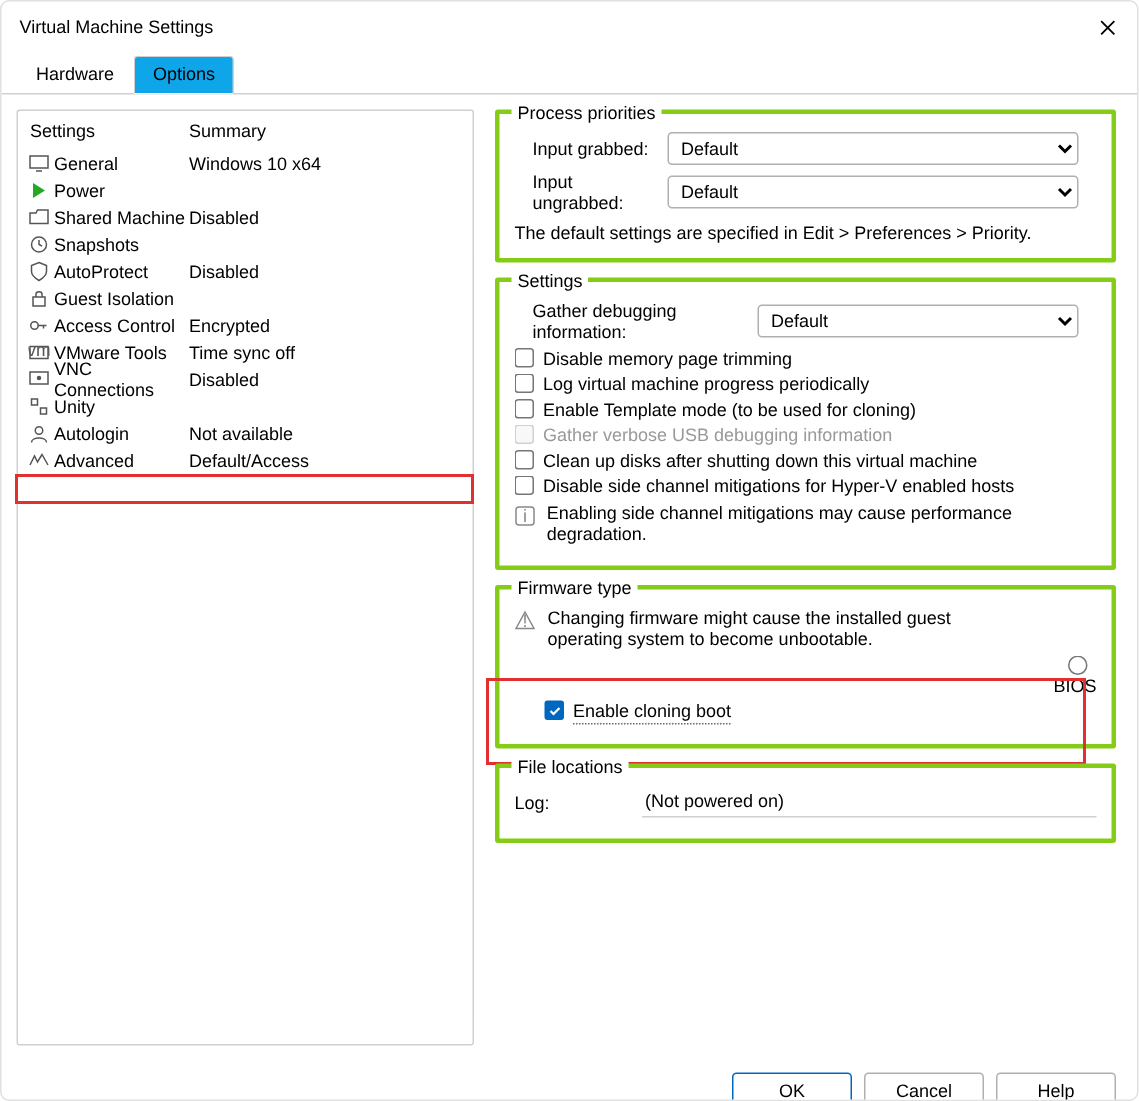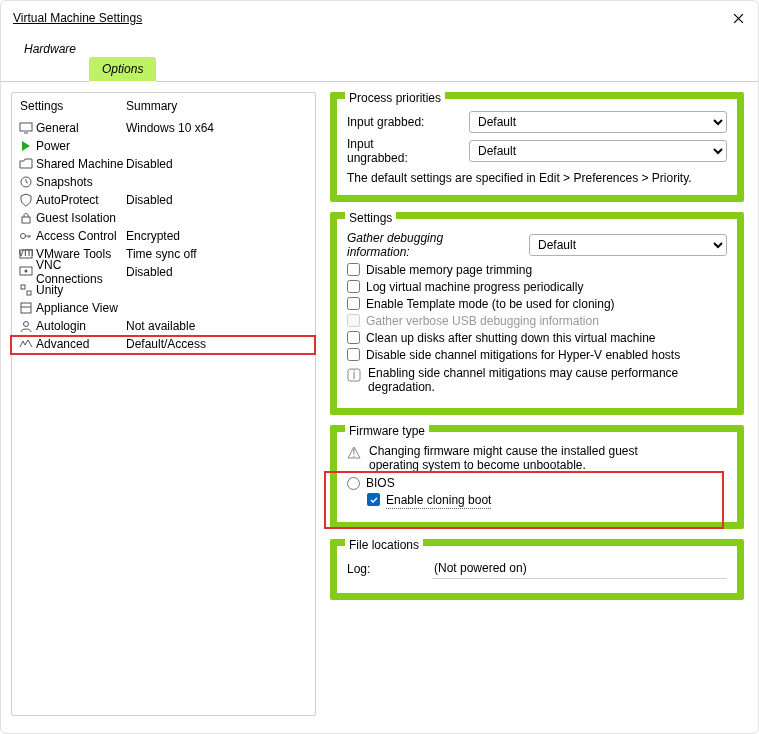--- a/index.html
+++ b/index.html
@@ -15,53 +15,50 @@
   overflow: hidden;
   border: 1px solid #e0e0e0;
   border-radius: 6px;
 }
 .titlebar {
   display: flex;
   align-items: center;
   justify-content: space-between;
   padding: 6px 10px 4px 12px;
   height: 32px;
-  text-decoration: underline;
 }
 .titlebar span {
   font-size: 12px;
 }
 .close-btn {
   width: 20px;
   height: 20px;
   display: flex;
   align-items: center;
   justify-content: center;
   cursor: pointer;
 }
 .tabs {
   display: flex;
   padding: 0 10px;
   border-bottom: 1px solid #d0d0d0;
   margin-top: 4px;
-  font-style: italic;
 }
 .tab {
   padding: 4px 12px 5px 12px;
   border: 1px solid transparent;
   cursor: pointer;
   position: relative;
 }
 .tab.active {
   border: 1px solid #d0d0d0;
   border-bottom: 1px solid #fff;
   margin-bottom: -1px;
   border-radius: 3px 3px 0 0;
-  background: #bef264;
-  margin-top: 20px;
+  background: #0ea5e9;
 }
 .content {
   display: flex;
   padding: 10px;
   height: 644px;
 }
 .left-panel {
   width: 305px;
   border: 1px solid #d0d0d0;
   border-radius: 2px;
@@ -99,45 +96,43 @@
 .highlight-red {
   border: 2px solid #e03030;
   position: absolute;
   pointer-events: none;
 }
 .right-panel {
   flex: 1;
   padding: 0 4px;
 }
 .groupbox {
-  border: 7px solid #84cc16;
+  border: 3px solid #84cc16;
   border-radius: 2px;
   padding: 8px 10px 10px 10px;
   margin-bottom: 10px;
   position: relative;
 }
 .groupbox .legend {
   position: absolute;
   top: -8px;
   left: 8px;
   background: #fff;
   padding: 0 4px;
 }
 .form-row {
   display: flex;
   align-items: center;
-  margin: 4px 0;
-  gap: 32px;
+  margin: 4px 12px;
 }
 .form-row .lbl {
   width: 90px;
 }
 .form-row .lbl2 {
   width: 150px;
-  font-style: italic;
 }
 .form-row select {
   flex: 1;
   height: 22px;
   border: 1px solid #b0b0b0;
   border-radius: 3px;
   background: #fff;
   padding: 0 4px;
 }
 .info-text {
@@ -161,20 +156,21 @@
 }
 .warn-icon {
   width: 16px;
   margin-right: 6px;
   margin-top: 2px;
 }
 .radio-row {
   display: flex;
   align-items: flex-end;
   margin: 3px 0;
+  flex-direction: column;
 }
 .radio-row input {
   margin: 0 6px 0 0;
 }
 .secure-boot {
   margin-left: 20px;
 }
 .secure-boot .cb {
   width: 13px;
   height: 13px;
@@ -350,30 +346,20 @@
               <rect x="2" y="2" width="4" height="4" stroke="#555" fill="none"></rect>
               <rect x="8" y="8" width="4" height="4" stroke="#555" fill="none"></rect>
             </svg>
           </span>
           <span class="label-cell">Unity</span>
           <span class="summary-cell"></span>
         </div>
         <div class="settings-row">
           <span class="icon-cell">
             <svg class="ico" viewBox="0 0 14 14">
-              <rect x="2" y="2" width="10" height="10" stroke="#555" fill="none"></rect>
-              <line x1="2" y1="6" x2="12" y2="6" stroke="#555"></line>
-            </svg>
-          </span>
-          <span class="label-cell">Appliance View</span>
-          <span class="summary-cell"></span>
-        </div>
-        <div class="settings-row">
-          <span class="icon-cell">
-            <svg class="ico" viewBox="0 0 14 14">
               <circle cx="7" cy="5" r="2.5" stroke="#555" fill="none"></circle>
               <path d="M2 13 C2 9 12 9 12 13" stroke="#555" fill="none"></path>
             </svg>
           </span>
           <span class="label-cell">Autologin</span>
           <span class="summary-cell">Not available</span>
         </div>
         <div class="settings-row">
           <span class="icon-cell">
             <svg class="ico" viewBox="0 0 14 14">

